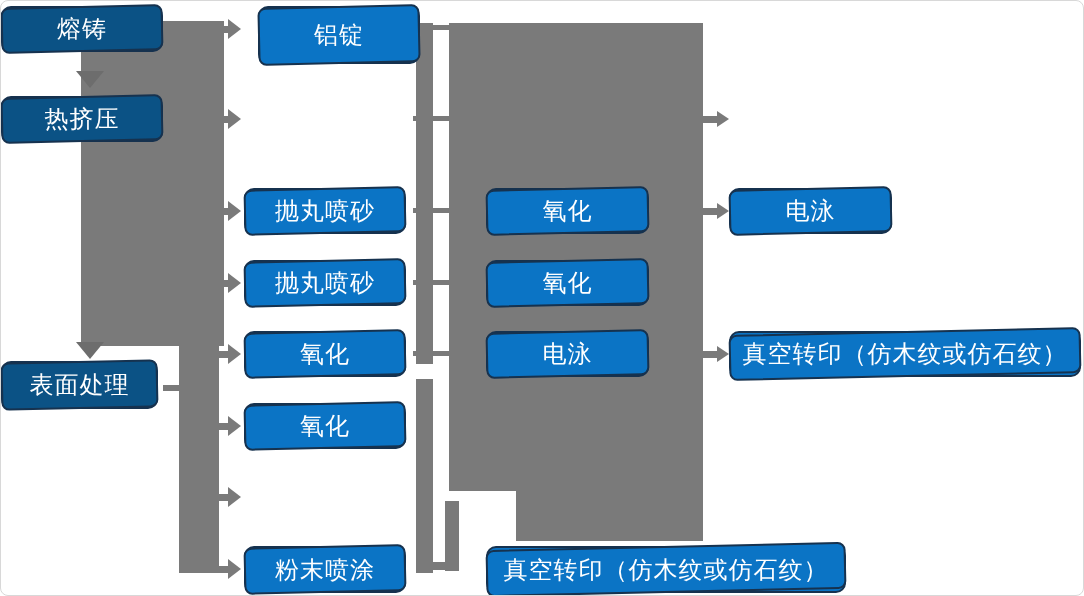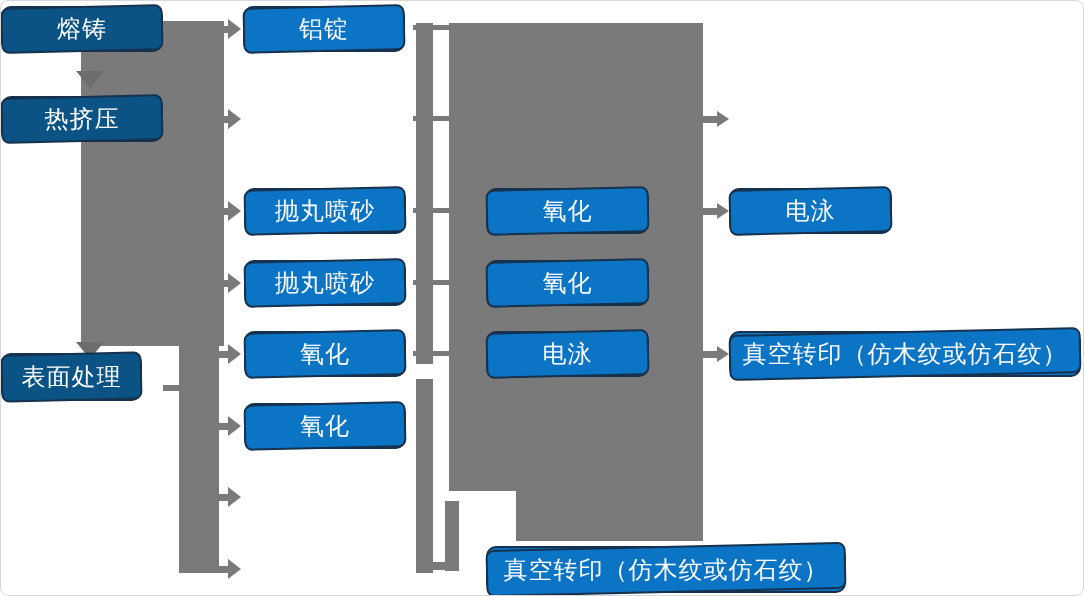--- a/index.html
+++ b/index.html
@@ -60,22 +60,22 @@
     box-sizing:border-box;
   }
   .node::before{
     content:"";position:absolute;inset:-2px;z-index:-1;
     background:inherit;border:2px solid #16324f;border-radius:8px;
     transform:rotate(-1.3deg);
   }
   .node.dark{background:#0b5285;}
   #n0{left:0;top:5px;width:162px;height:46px;}
   #n1{left:0;top:95px;width:162px;height:46px;}
-  #n2{left:0;top:352px;width:141px;height:48px;}
-  #n3{left:242px;top:5px;width:162px;height:46px;}
+  #n2{left:0;top:360px;width:157px;height:48px;}
+  #n3{left:257px;top:5px;width:162px;height:58px;}
   #n4{left:243px;top:95px;width:162px;height:46px;}
   #n5{left:243px;top:187px;width:162px;height:46px;}
   #n6{left:243px;top:259px;width:162px;height:46px;}
   #n7{left:243px;top:330px;width:162px;height:46px;}
   #n8{left:243px;top:402px;width:162px;height:46px;}
   #n9{left:243px;top:473px;width:264px;height:47px;}
   #n10{left:243px;top:545px;width:162px;height:47px;}
   #n11{left:485px;top:5px;width:163px;height:46px;}
   #n12{left:485px;top:95px;width:163px;height:46px;}
   #n13{left:485px;top:187px;width:163px;height:46px;}
@@ -135,20 +135,21 @@
   <div class="arrdown ad2"></div>
 
   <div class="node dark" id="n0">熔铸</div>
   <div class="node dark" id="n1">热挤压</div>
   <div class="node dark" id="n2">表面处理</div>
   <div class="node" id="n3">铝锭</div>
   <div class="node" id="n5">抛丸喷砂</div>
   <div class="node" id="n6">抛丸喷砂</div>
   <div class="node" id="n7">氧化</div>
   <div class="node" id="n8">氧化</div>
+  <div class="node" id="n10">粉末喷涂</div>
   <div class="node" id="n13">氧化</div>
   <div class="node" id="n14">氧化</div>
   <div class="node" id="n15">电泳</div>
   <div class="node" id="n16">真空转印（仿木纹或仿石纹）</div>
   <div class="node" id="n18">电泳</div>
   <div class="node" id="n19">真空转印（仿木纹或仿石纹）</div>
 
 </div>
 
 </body></html>

